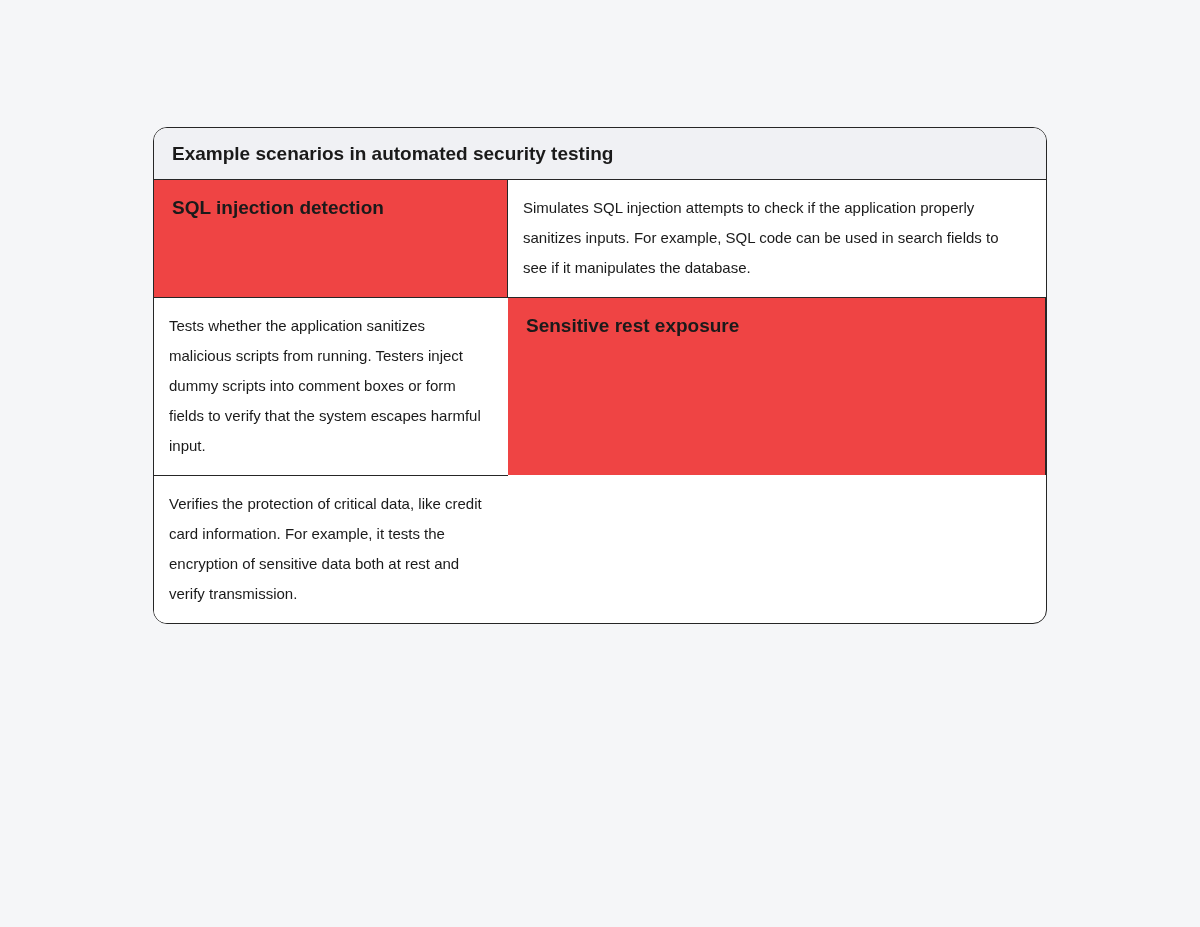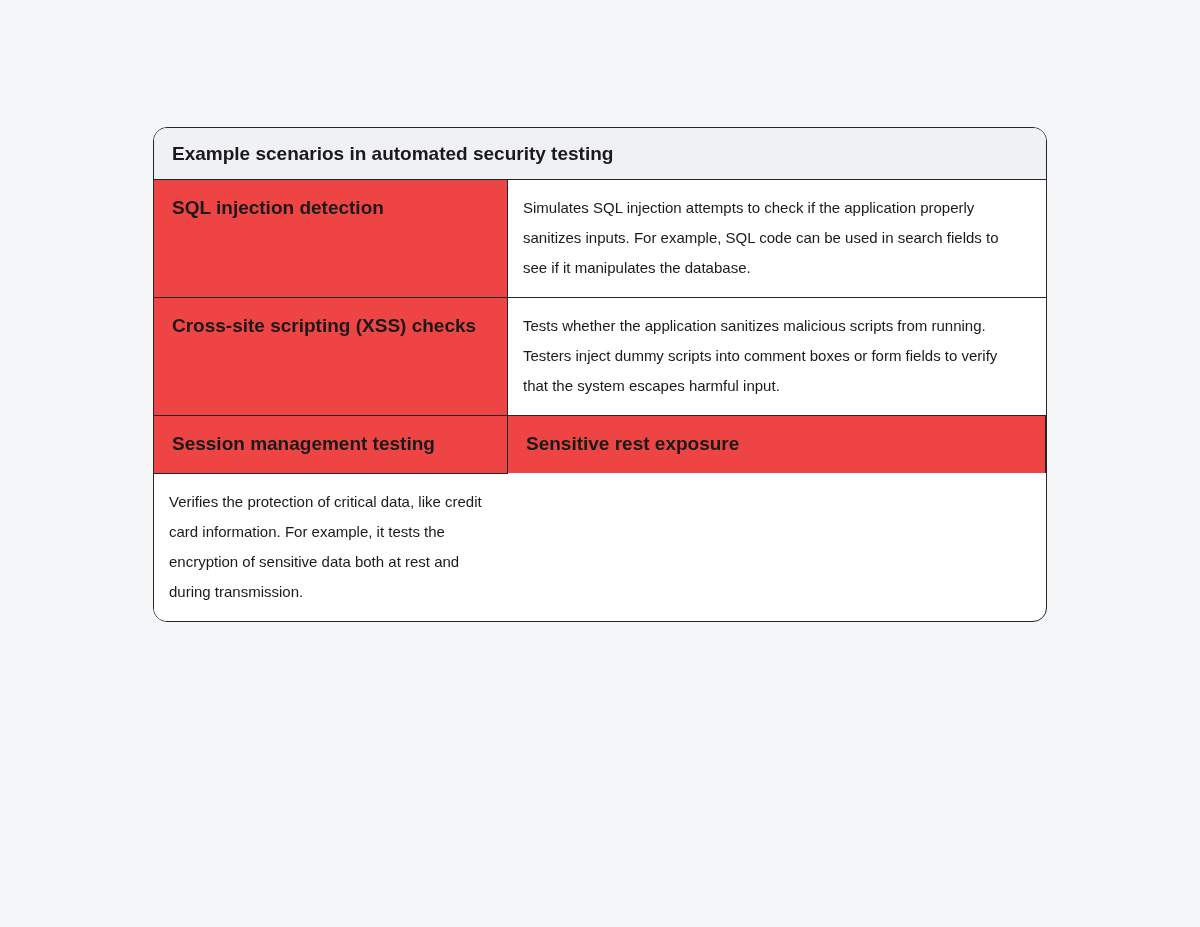--- a/index.html
+++ b/index.html
@@ -66,21 +66,19 @@
 </head>
 <body>
 
 <div class="scenario-table">
 
   <div class="table-header">Example scenarios in automated security testing</div>
 
   <div class="label-cell">SQL injection detection</div>
   <div class="desc-cell">Simulates SQL injection attempts to check if the application properly sanitizes inputs. For example, SQL code can be used in search fields to see if it manipulates the database.</div>
 
-  <div class="label-cell bordered">Cross-site scripting (XSS) checks</div>
   <div class="desc-cell bordered">Tests whether the application sanitizes malicious scripts from running. Testers inject dummy scripts into comment boxes or form fields to verify that the system escapes harmful input.</div>
 
-  <div class="label-cell bordered">Session management testing</div>
 
   <div class="label-cell bordered">Sensitive rest exposure</div>
-  <div class="desc-cell bordered">Verifies the protection of critical data, like credit card information. For example, it tests the encryption of sensitive data both at rest and during transmission.</div>
+  <div class="desc-cell bordered">Verifies the protection of critical data, like credit card information. For example, it tests the encryption of sensitive data both at rest and verify transmission.</div>
 
 </div>
 
 </body></html>

